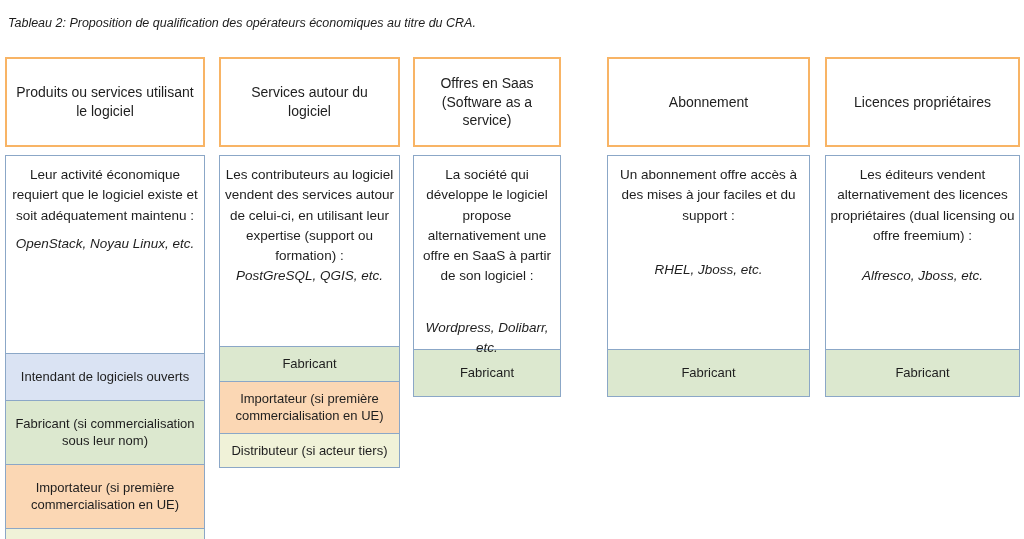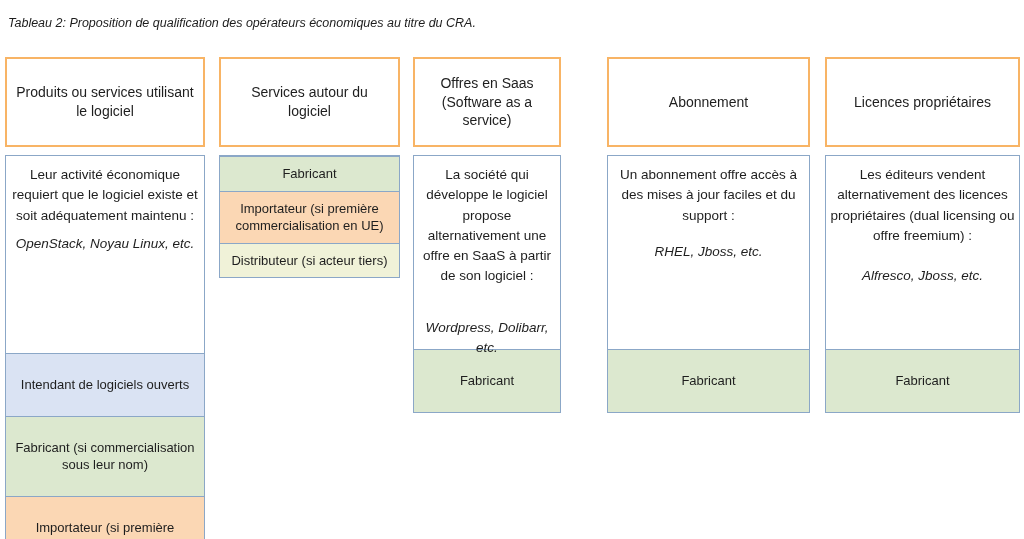--- a/index.html
+++ b/index.html
@@ -26,29 +26,29 @@
     border:1.5px solid var(--body-border);background:#ffffff;
   }
   .desc{
     padding:9px 4px 16px 4px;text-align:center;
     font-size:13.5px;line-height:1.5;
   }
   .examples{font-style:italic;}
   .c1 .examples{margin-top:8px;}
   .c2 .examples{margin-top:0;}
   .c3 .examples{margin-top:31px;}
-  .c4 .examples{margin-top:16px;}
+  .c4 .examples{margin-top:34px;}
   .c5 .examples{margin-top:20px;}
   .c1 .desc{height:197px;}
   .c2 .desc{height:190px;}
   .c3 .desc,.c4 .desc,.c5 .desc{height:193px;}
   .badge{
     border-top:1.5px solid var(--body-border);
     text-align:center;font-size:13px;line-height:1.35;
-    padding:22px 2px;
+    padding:14px 2px;
   }
   .c2 .badge{padding:8px 2px;}
 </style>
 </head>
 <body>
 
 <div class="page">
 
   <div class="caption">Tableau 2: Proposition de qualification des opérateurs économiques au titre du CRA.</div>
 
@@ -66,20 +66,24 @@
       <div class="badge" style="background: rgb(251, 215, 180);">Importateur (si première commercialisation en UE)</div>
       <div class="badge" style="background: rgb(240, 242, 216);">Distributeur (si acteur tiers)</div>
     </div>
   </div>
 
   <div class="col c2" style="left:219px;width:181px;">
     <div class="hdr">
       <span>Services autour du logiciel</span>
     </div>
     <div class="body">
+      <div class="desc">
+        <div>Les contributeurs au logiciel vendent des services autour de celui-ci, en utilisant leur expertise (support ou formation)&nbsp;:</div>
+        <div class="examples">PostGreSQL, QGIS, etc.</div>
+      </div>
       <div class="badge" style="background: rgb(220, 232, 207);">Fabricant</div>
       <div class="badge" style="background: rgb(251, 215, 180);">Importateur (si première commercialisation en UE)</div>
       <div class="badge" style="background: rgb(240, 242, 216);">Distributeur (si acteur tiers)</div>
     </div>
   </div>
 
   <div class="col c3" style="left:413px;width:148px;">
     <div class="hdr">
       <span>Offres en Saas (Software as a service)</span>
     </div>

